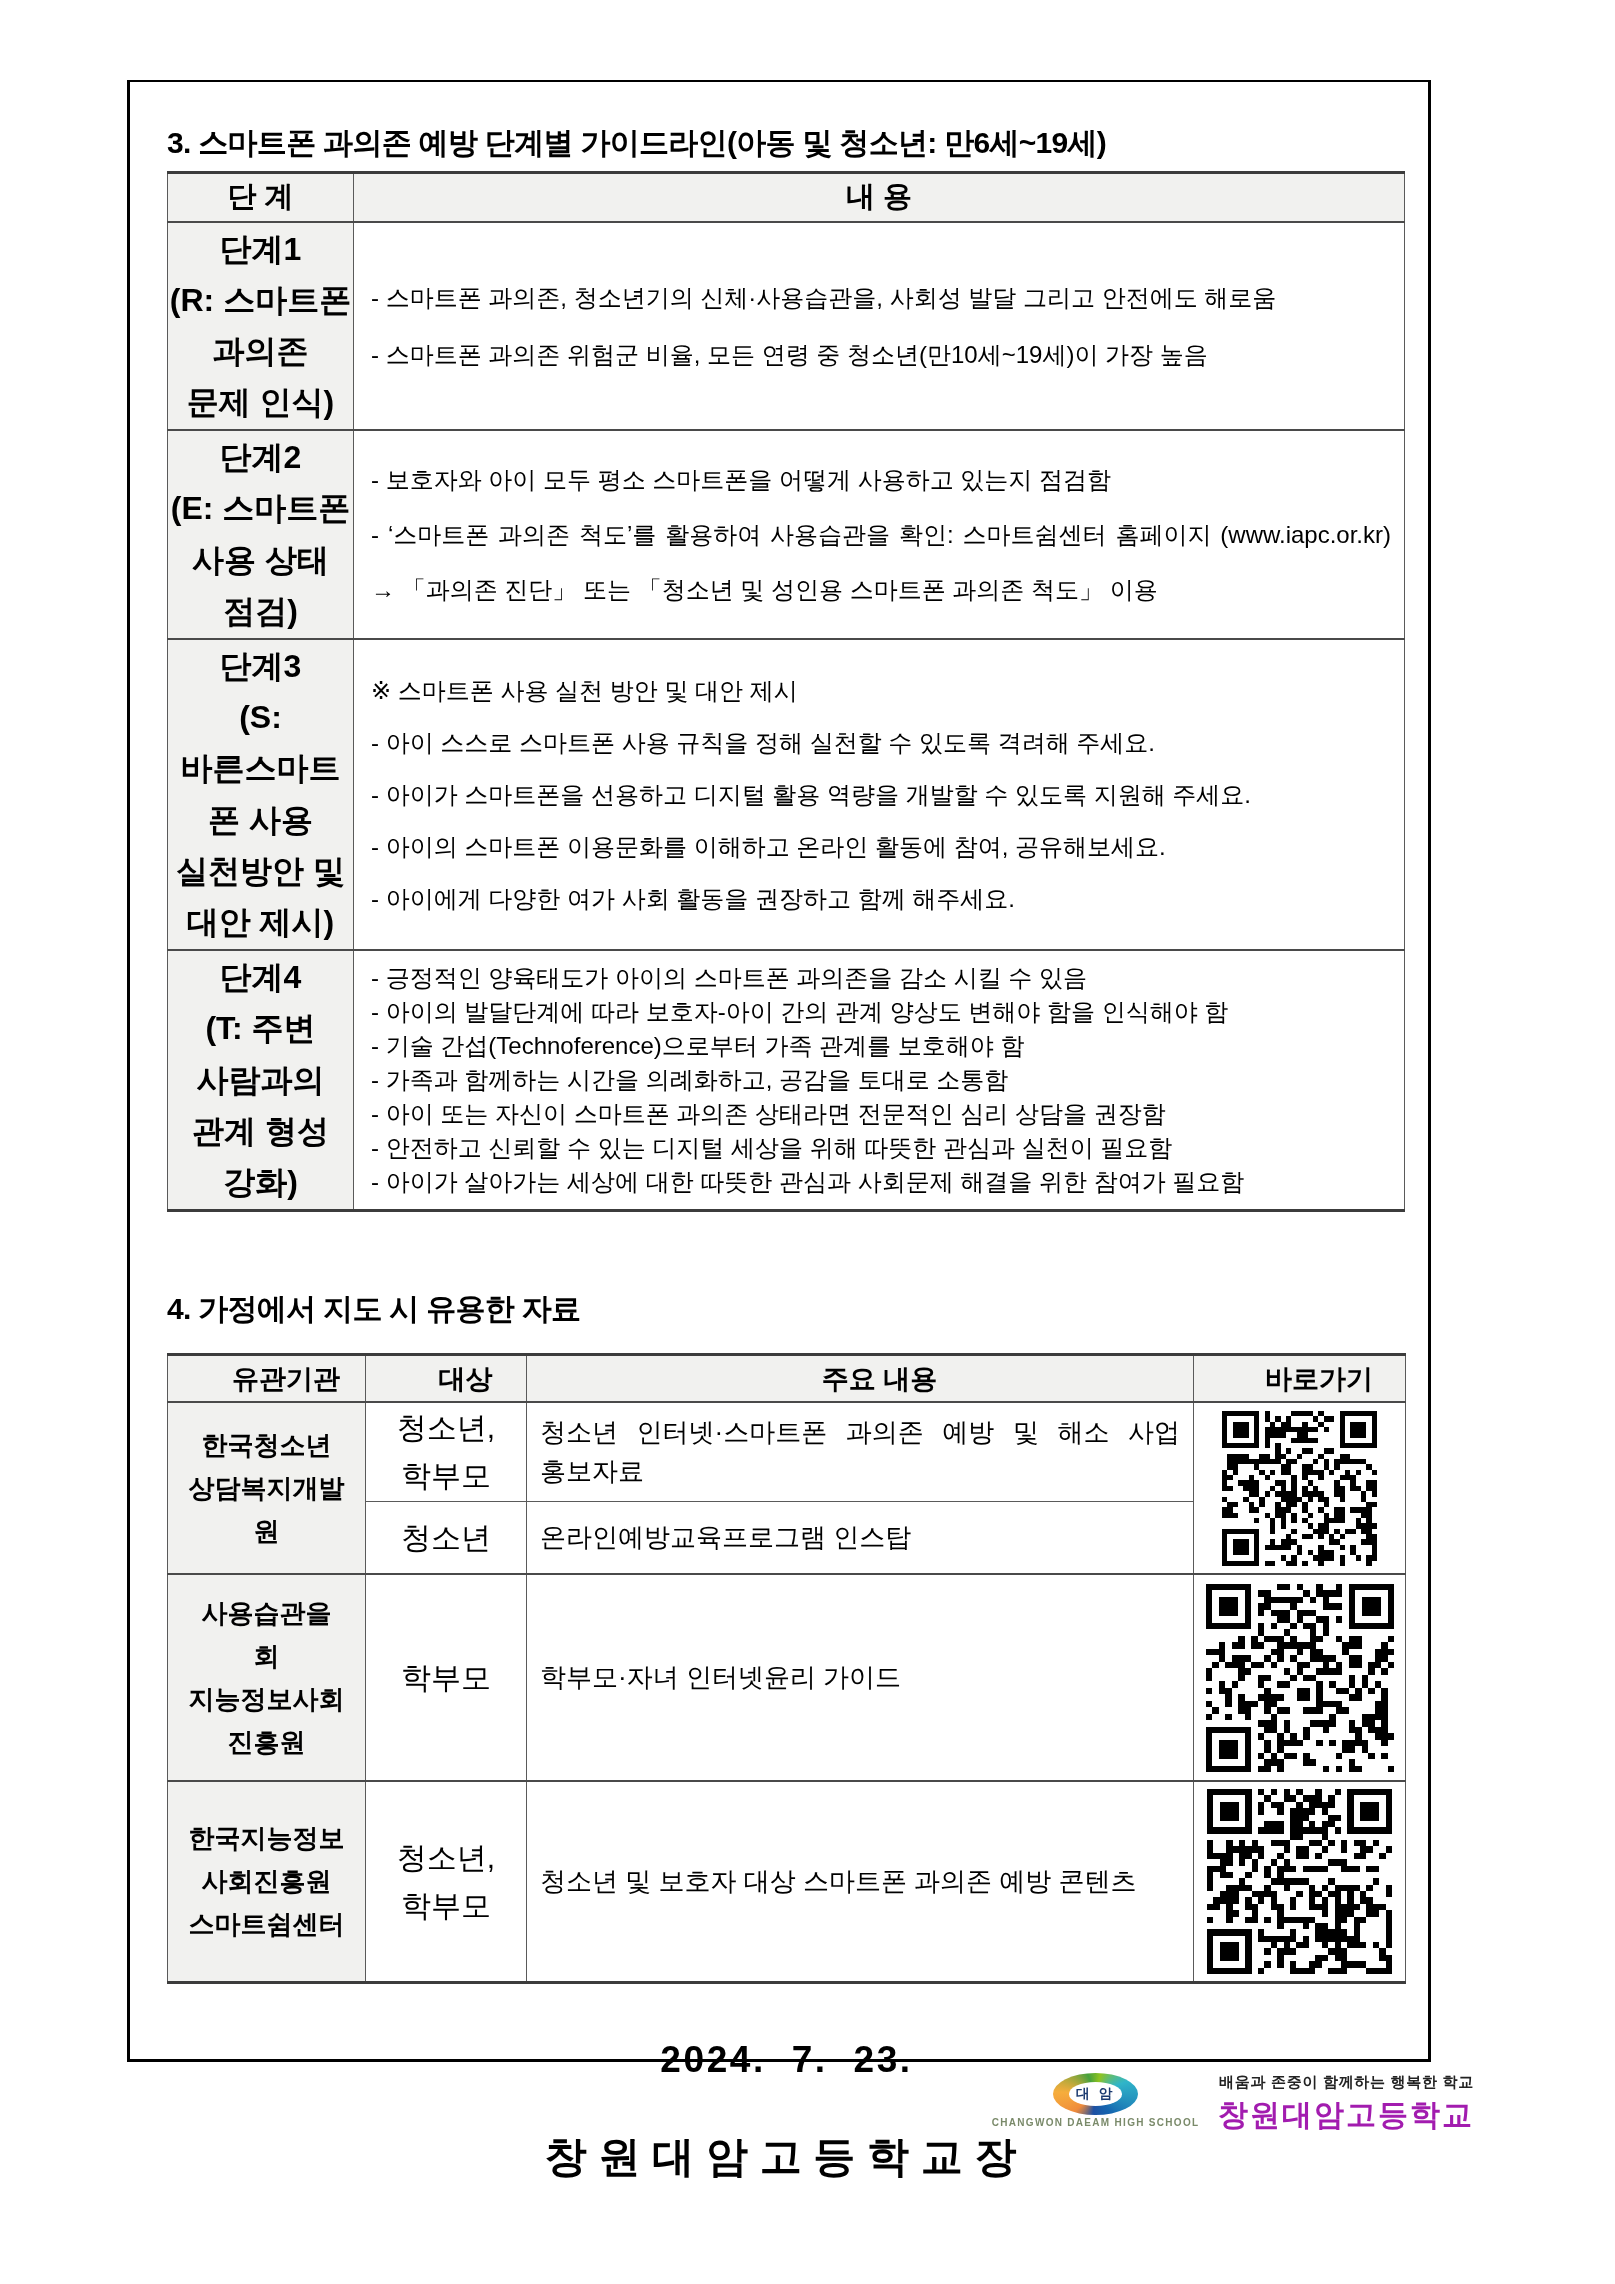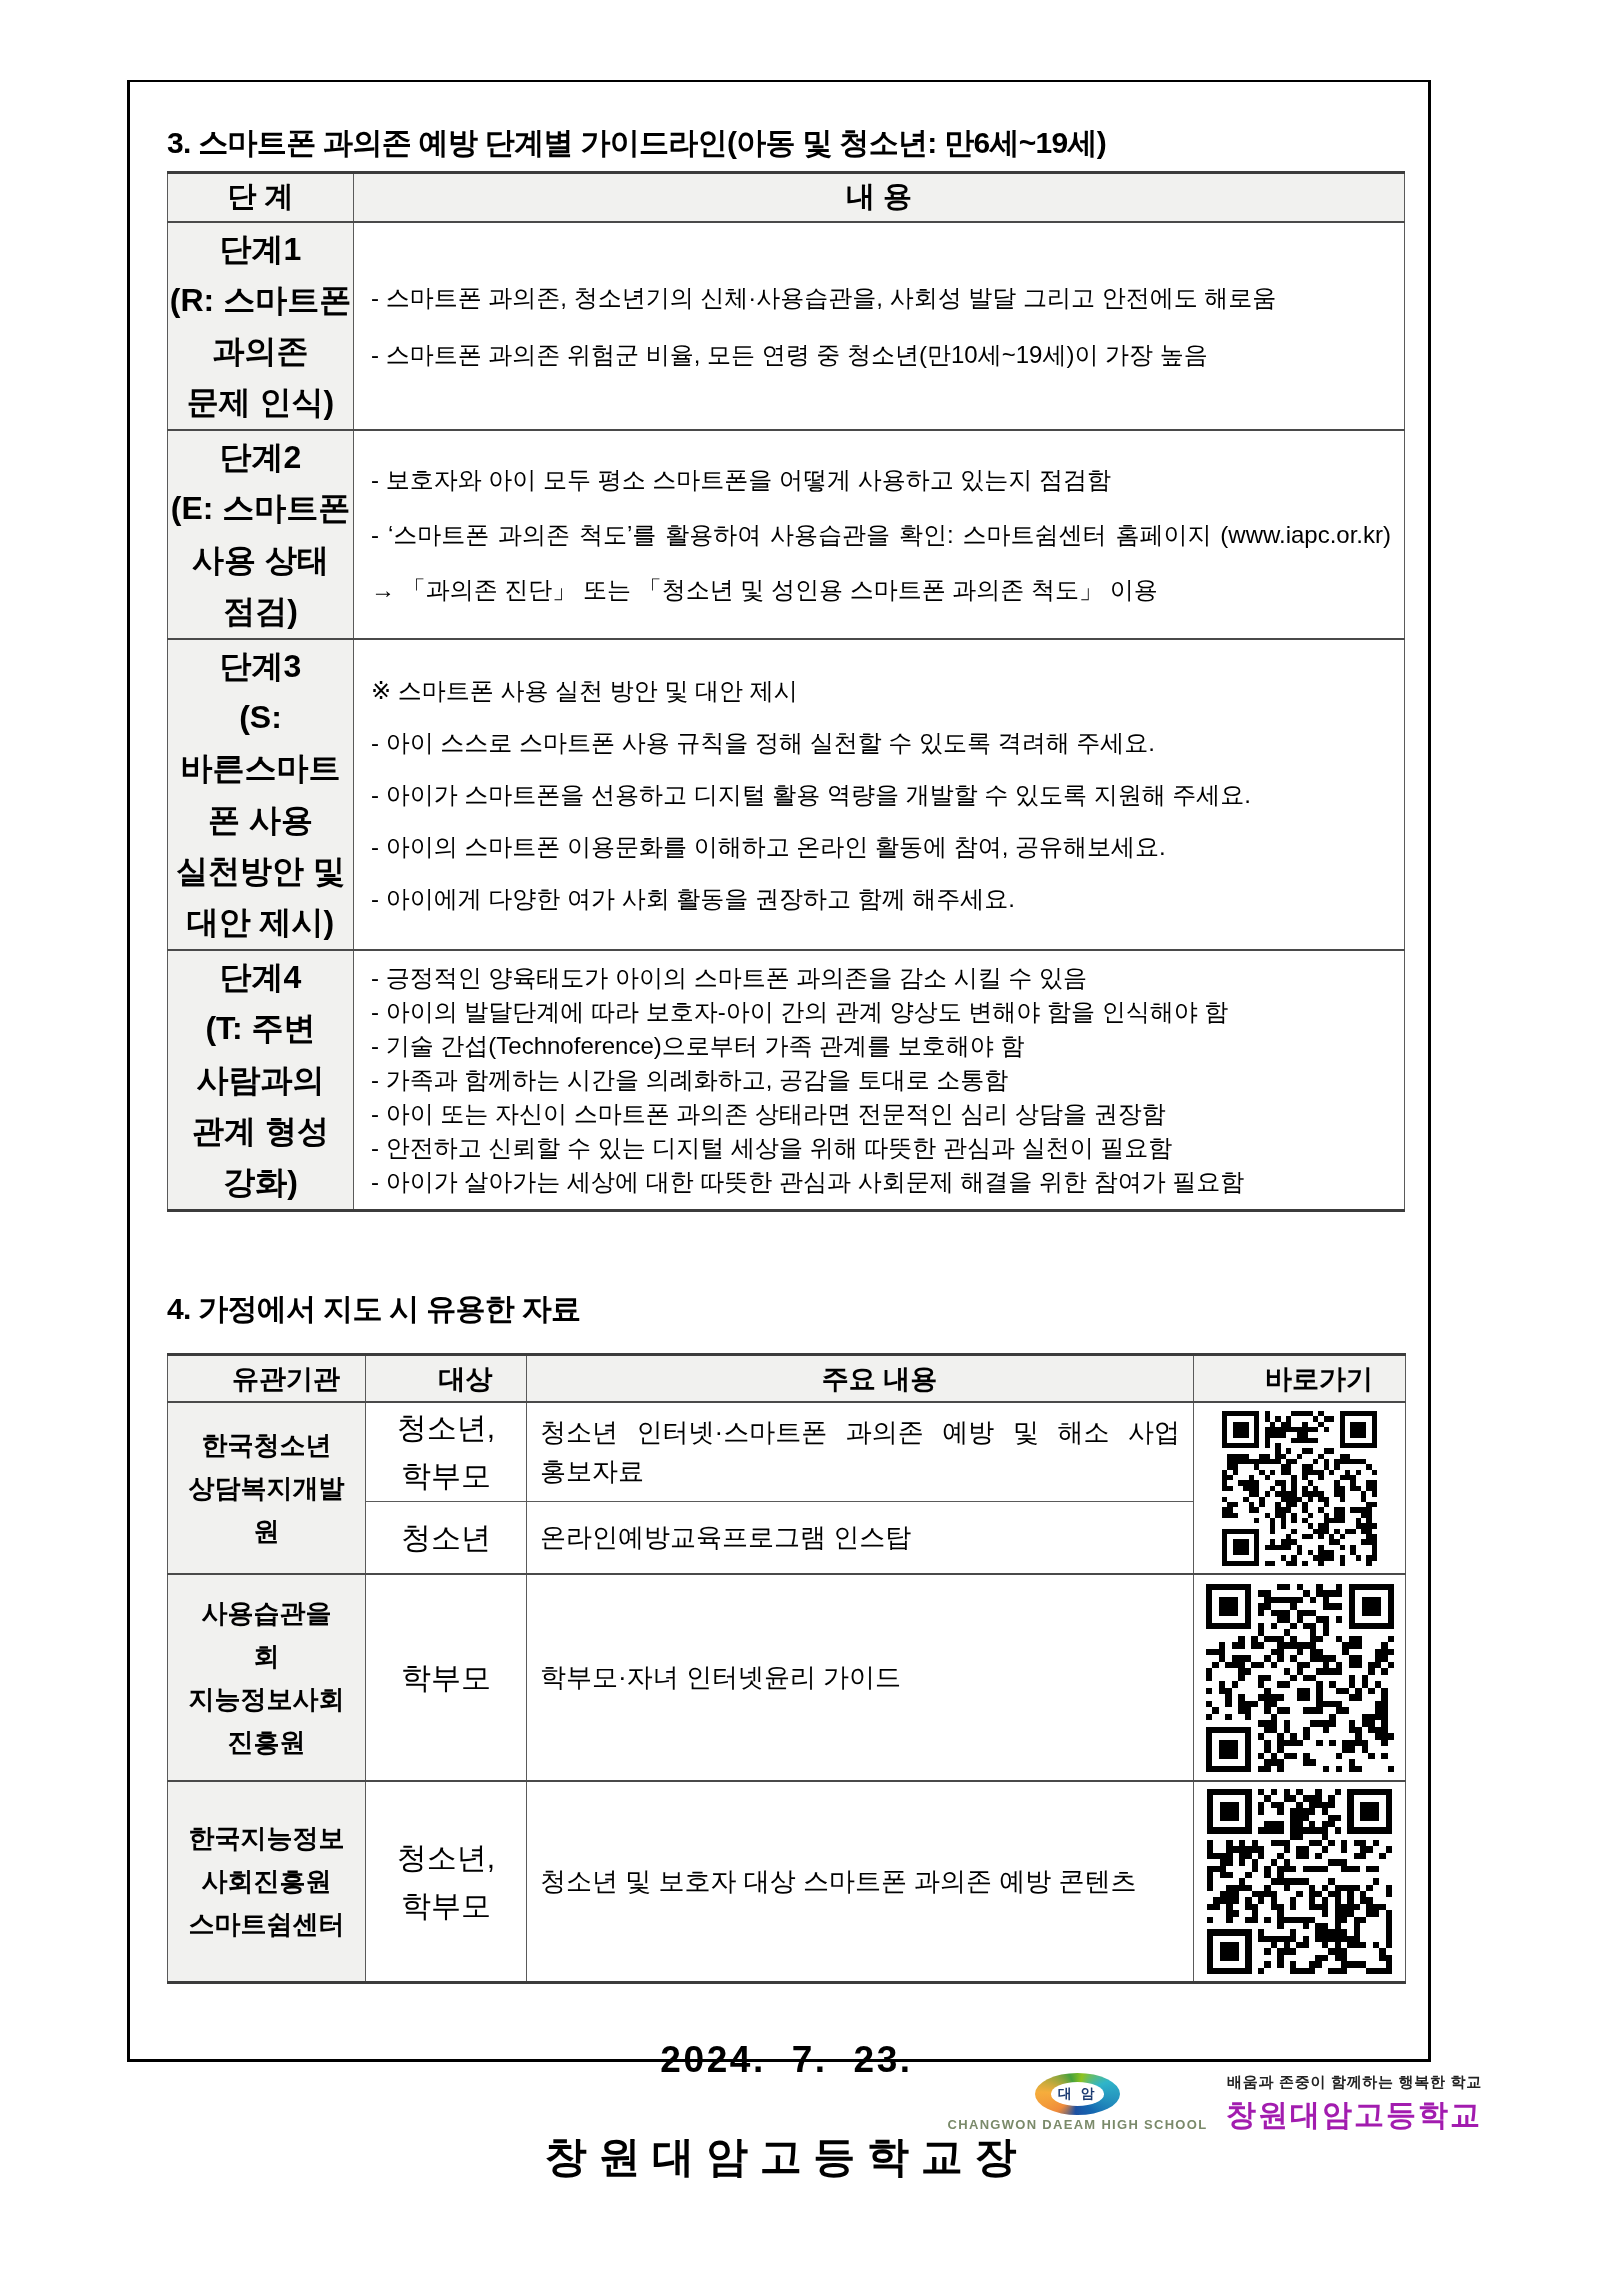--- a/index.html
+++ b/index.html
@@ -45,30 +45,30 @@
   svg.qr{background:#fff;display:inline-block;vertical-align:middle;}
   .g1a svg.qr{width:155px;height:155px;}
   .g2 svg.qr{width:188px;height:188px;}
   .g3 svg.qr{width:185px;height:185px;}
 
   .date{margin-top:55px;text-align:center;font-size:37px;font-weight:bold;
         letter-spacing:2.6px;white-space:pre;}
   .signature{margin-top:48px;text-align:center;font-size:42px;font-weight:bold;
              letter-spacing:11.7px;}
 
-  .footer{position:absolute;top:2073px;right:134px;display:flex;align-items:flex-start;}
+  .footer{position:absolute;top:2073px;right:142px;display:flex;align-items:flex-start;}
   .logo{display:flex;flex-direction:column;align-items:center;margin-right:17px;}
   .logo-oval{width:85px;height:42px;border-radius:50%;display:flex;align-items:center;
              justify-content:center;
              background:conic-gradient(from 230deg,#ef8a3a,#f6ad3c 12%,#46a13c 30%,
                         #8fc31f 40%,#30b5c9 55%,#1566b0 75%,#1e50a2 88%,#ef8a3a);}
   .logo-inner{width:53px;height:23.5px;background:#fff;border-radius:50%;display:flex;
               align-items:center;justify-content:center;font-size:13.7px;font-weight:bold;
               color:#1b3a70;letter-spacing:2.6px;}
-  .logo-arc{font-size:13px;color:#7a8a6a;letter-spacing:1.3px;margin-top:2px;
+  .logo-arc{font-size:10px;color:#7a8a6a;letter-spacing:1.3px;margin-top:2px;
             font-weight:bold;white-space:nowrap;}
   .school{display:flex;flex-direction:column;}
   .tagline{font-size:15px;font-weight:bold;color:#222;letter-spacing:0.7px;
            margin-bottom:2.6px;margin-left:2.6px;white-space:nowrap;}
   .sname{font-size:30px;font-weight:bold;color:#a21caf;letter-spacing:2px;white-space:nowrap;text-align:right;}
 </style>
 </head>
 <body>
 
 <div class="page">

